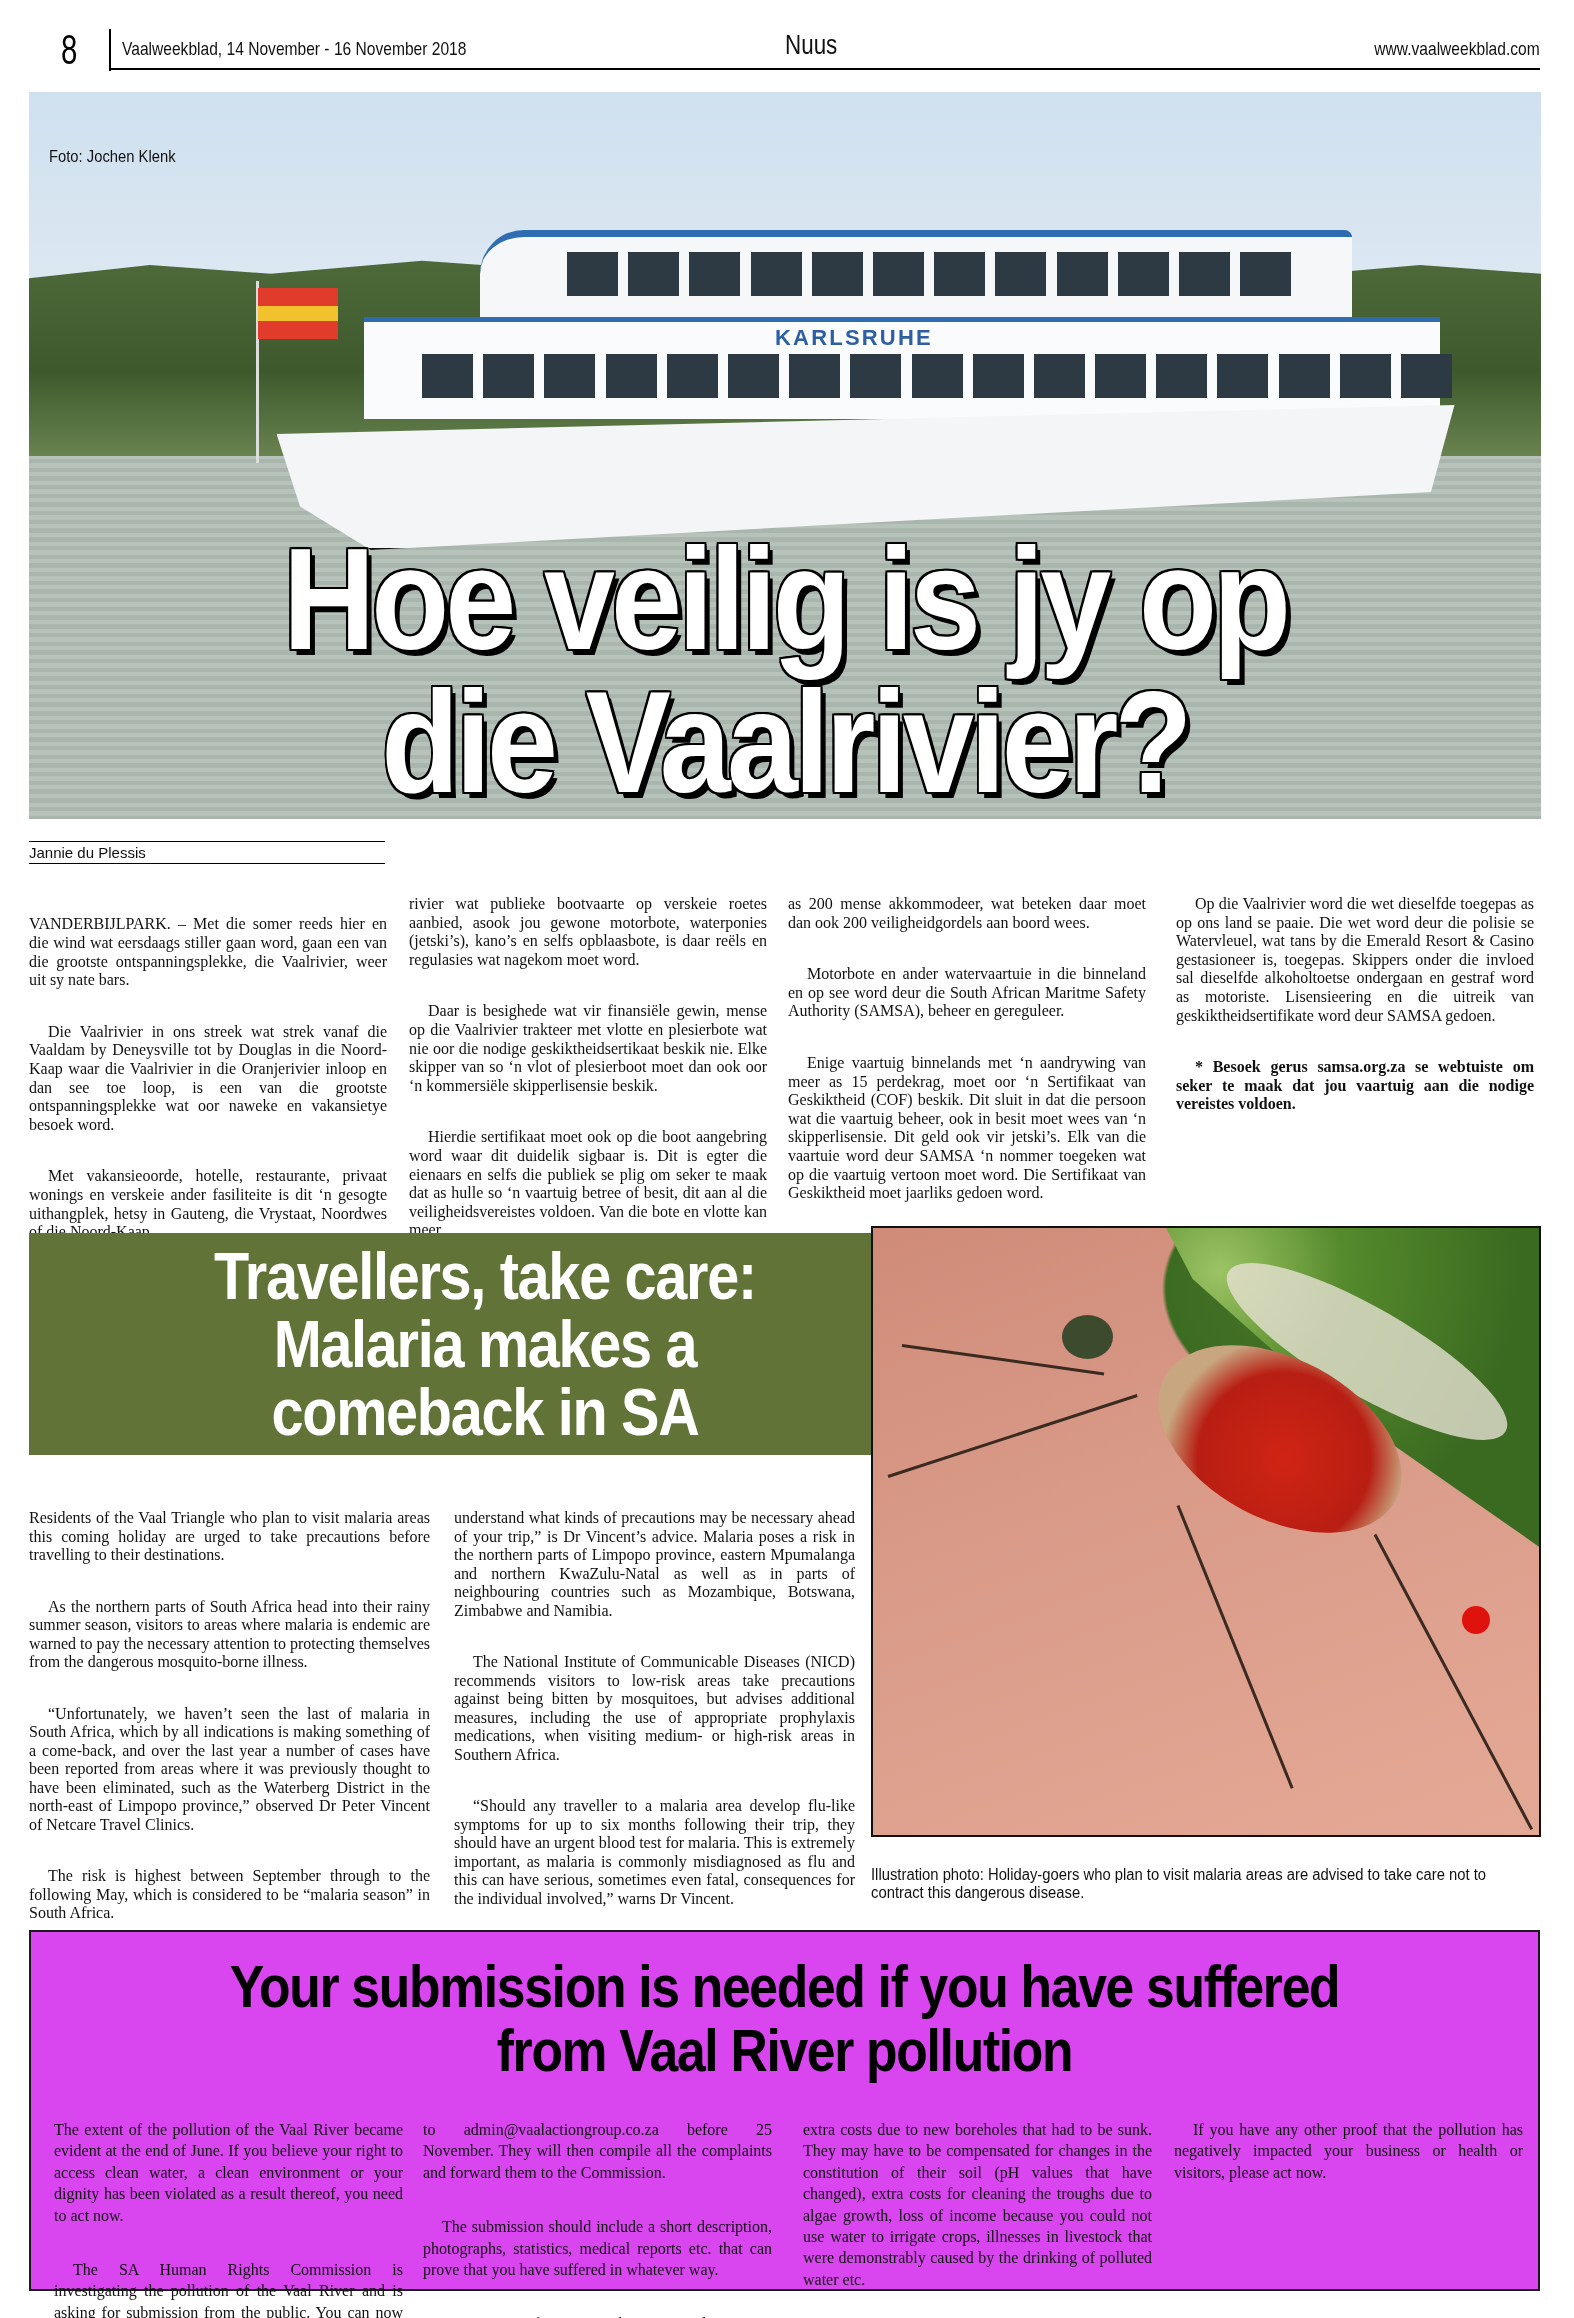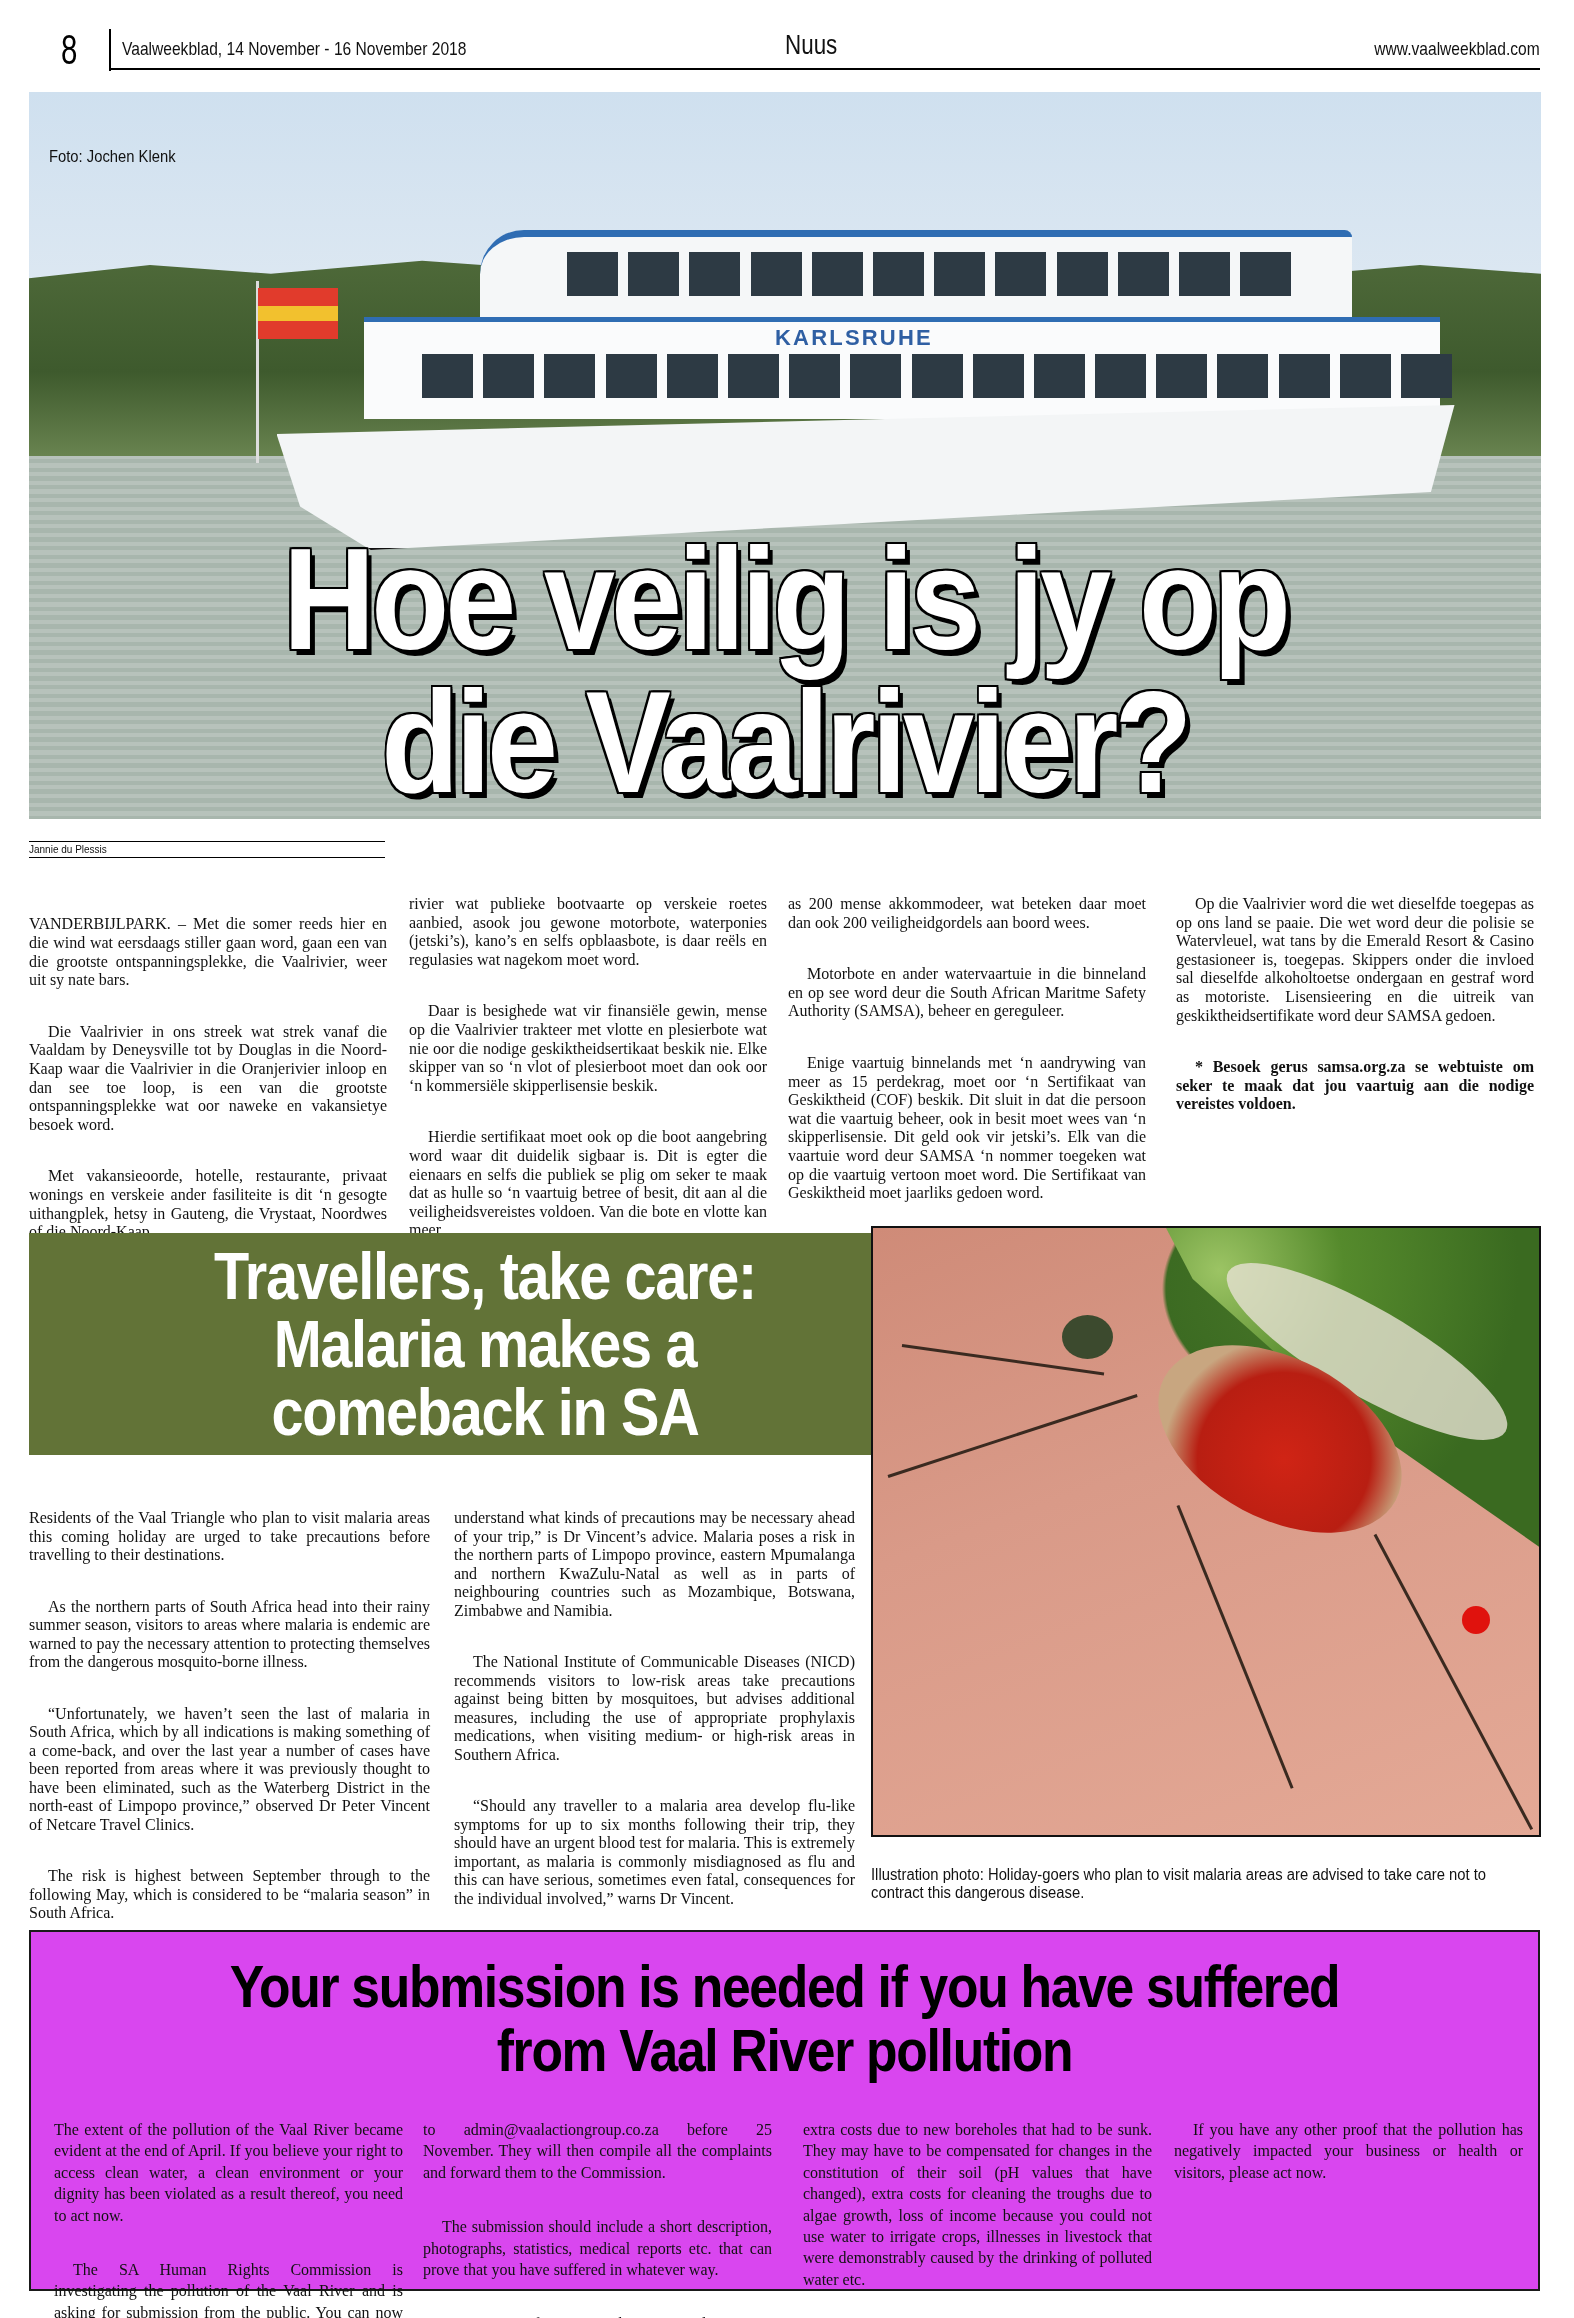--- a/index.html
+++ b/index.html
@@ -31,21 +31,21 @@
   .boat .name { position: absolute; left: 465px; top: 124px; font-family: "Liberation Sans", sans-serif; font-weight: bold; font-size: 22px; color: #2f5fa3; letter-spacing: 2.2px; margin-left: 48px; }
   .hero .flag { position: absolute; left: 229px; top: 196px; width: 80px; height: 51px; background: linear-gradient(180deg, #e13b2c 0 35%, #f2c12e 35% 65%, #e13b2c 65%); }
   .hero .pole { position: absolute; left: 227px; top: 189px; width: 2.9px; height: 182px; background: #ddd; }
   .photo-credit { position: absolute; left: 20.4px; top: 54px; font-family: "Liberation Sans", sans-serif; font-size: 17.4px; transform: scaleX(0.85); transform-origin: left top; color: #111; }
   .headline1 { position: absolute; left: 0; top: 436px; width: 100%; text-align: center; font-family: "Liberation Sans", sans-serif; font-weight: bold;
     font-size: 145px; line-height: 143px; color: #fff; letter-spacing: -4.4px;
     text-shadow: 2.2px 0 0 #000, -2.2px 0 0 #000, 0 2.2px 0 #000, 0 -2.2px 0 #000, 2.2px 2.2px 0 #000, -2.2px -2.2px 0 #000, 2.2px -2.2px 0 #000, -2.2px 2.2px 0 #000, 5.8px 5.8px 0 #000;
     transform: scaleX(0.88); }
 
   
-  .byline { position: absolute; left: 29px; top: 841px; width: 356px; border-top: 1.5px solid #000; border-bottom: 1.5px solid #000; font-family: "Liberation Sans", sans-serif; font-size: 10px; padding: 1.5px 0 2.2px; }
+  .byline { position: absolute; left: 29px; top: 841px; width: 356px; border-top: 1.5px solid #000; border-bottom: 1.5px solid #000; font-family: "Liberation Sans", sans-serif; font-size: 15px; padding: 1.5px 0 2.2px; }
   .cols1 { position: absolute; left: 29px; top: 862px; width: 1512px; height: 349px; }
   .col { position: absolute; top: 0; width: 358px; font-size: 16px; line-height: 18.6px; text-align: justify; hyphens: auto; }
   .col p { text-indent: 19px; margin-top: 33px; }
   .col p.noindent { text-indent: 0; }
   .col p.bold { font-weight: bold; }
 
   
   .malaria-box { position: absolute; left: 29px; top: 1233px; width: 912px; height: 222px; background: #627337; }
   .malaria-title { position: absolute; left: 0; top: 8.7px; width: 100%; text-align: center; color: #fff; font-family: "Liberation Sans", sans-serif; font-weight: bold; font-size: 67px; line-height: 68px; transform: scaleX(0.86); letter-spacing: -1.5px; }
 
@@ -191,21 +191,21 @@
   </div>
 </div>
 
 <div class="pollution-box">
   <div class="pollution-title">
     <div>Your submission is needed if you have suffered</div>
     <div>from Vaal River pollution</div>
   </div>
   <div class="cols3">
     <div class="col" style="left:0;">
-      <p class="noindent">The extent of the pollution of the Vaal River became evident at the end of April. If you believe your right to access clean water, a clean environment or your dignity has been violated as a result thereof, you need to act now.</p>
+      <p class="noindent">The extent of the pollution of the Vaal River became evident at the end of June. If you believe your right to access clean water, a clean environment or your dignity has been violated as a result thereof, you need to act now.</p>
       <p>The SA Human Rights Commission is investigating the pollution of the Vaal River and is asking for submission from the public. You can now forward your one-page submission</p>
     </div>
     <div class="col" style="left:369px;">
       <p class="noindent">to admin@vaalactiongroup.co.za before 25 November. They will then compile all the complaints and forward them to the Commission.</p>
       <p>The submission should include a short description, photographs, statistics, medical reports etc. that can prove that you have suffered in whatever way.</p>
       <p>For instance - farmers may have incurred</p>
     </div>
     <div class="col" style="left:749px;">
       <p class="noindent">extra costs due to new boreholes that had to be sunk. They may have to be compensated for changes in the constitution of their soil (pH values that have changed), extra costs for cleaning the troughs due to algae growth, loss of income because you could not use water to irrigate crops, illnesses in livestock that were demonstrably caused by the drinking of polluted water etc.</p>
     </div>

